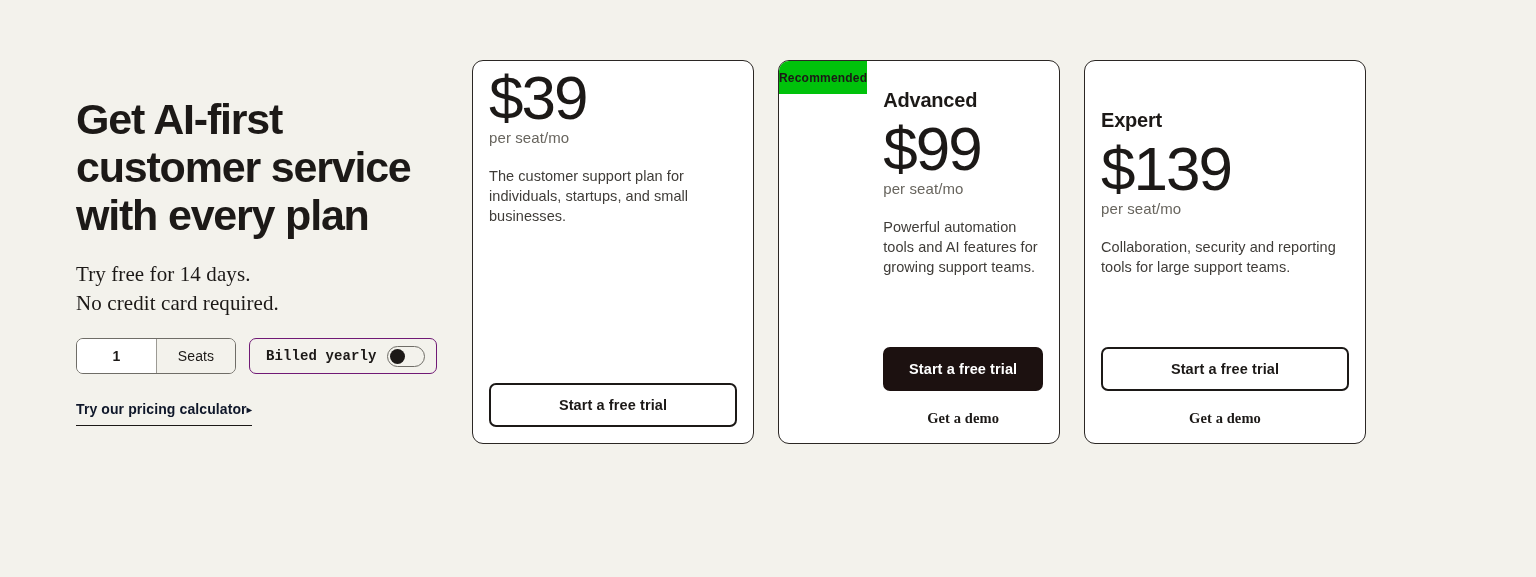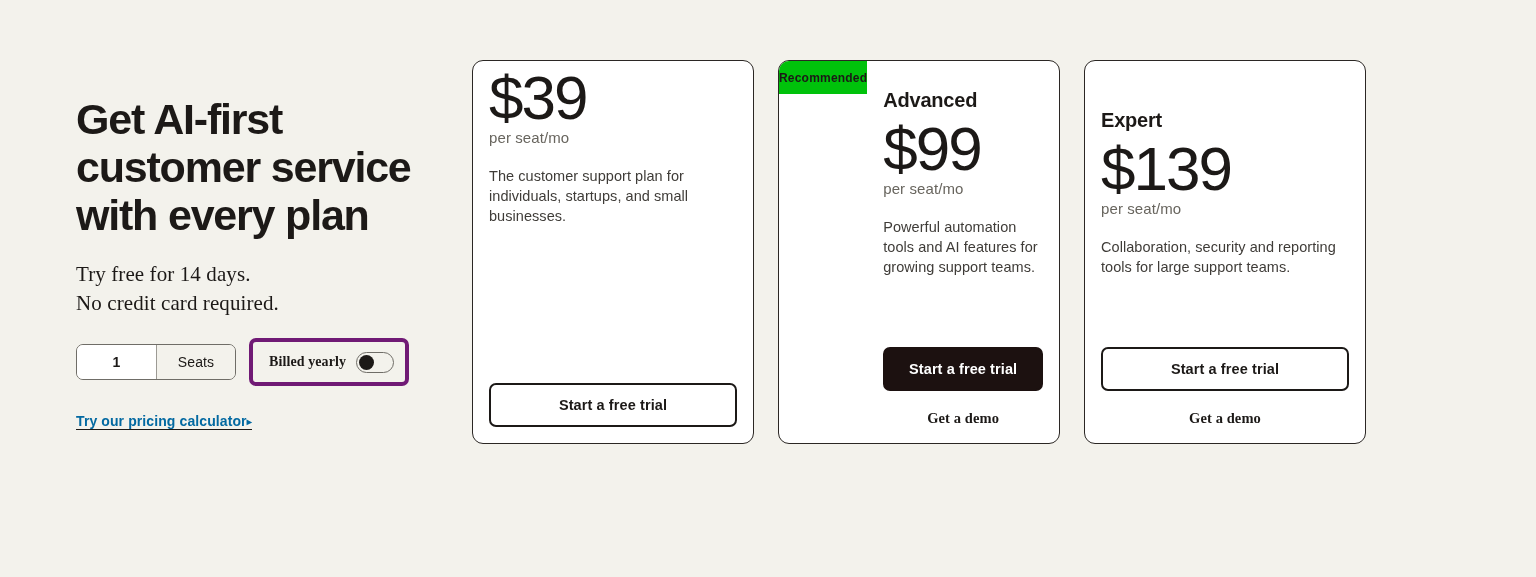--- a/index.html
+++ b/index.html
@@ -89,27 +89,27 @@
     background: #f3f2ec;
     font-size: 14px;
     font-weight: normal;
     letter-spacing: 0.1px;
   }
 
   .billing-toggle {
     display: flex;
     align-items: center;
     gap: 10px;
-    height: 48px;
+    height: 36px;
     padding: 0 11px 0 16px;
-    border: 4px solid #701a75;
+    border: 1px solid #701a75;
     border-radius: 7px;
     background: transparent;
     cursor: pointer;
-    font-family: Liberation Serif, serif;
+    font-family: Liberation Mono, monospace;
   }
 
   .billing-toggle .label {
     font-size: 14px;
     font-weight: bold;
     letter-spacing: 0.1px;
     color: #1c1917;
   }
 
   .switch {
@@ -131,24 +131,24 @@
     border-radius: 50%;
     background: #1c1917;
   }
 
   .calc-link {
     display: inline-flex;
     align-items: center;
     margin-top: 27px;
     font-size: 14px;
     font-weight: bold;
-    color: #0369a1;
+    color: #0f172a;
     text-decoration: none;
     border-bottom: 1.5px solid #1c1917;
-    padding-bottom: 0;
+    padding-bottom: 8px;
     letter-spacing: 0.1px;
     cursor: pointer;
   }
 
   .calc-link .arrow {
     font-size: 10px;
     line-height: 1;
     transform: translateY(0.5px);
   }
 

